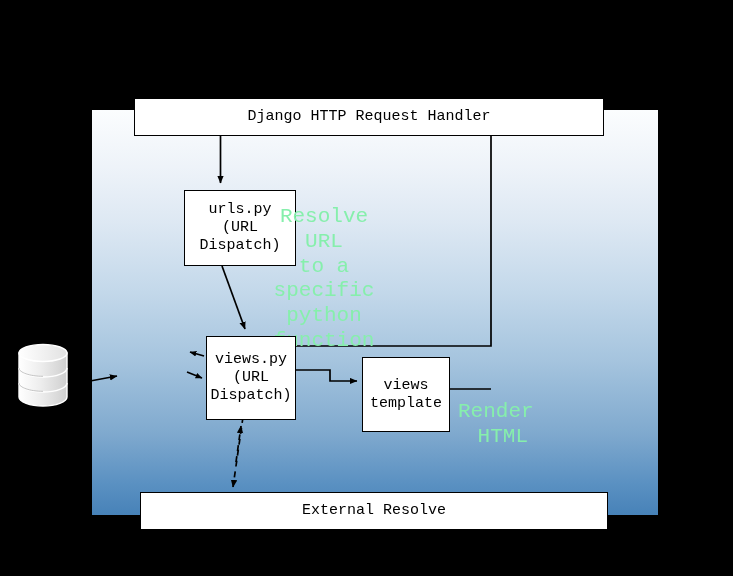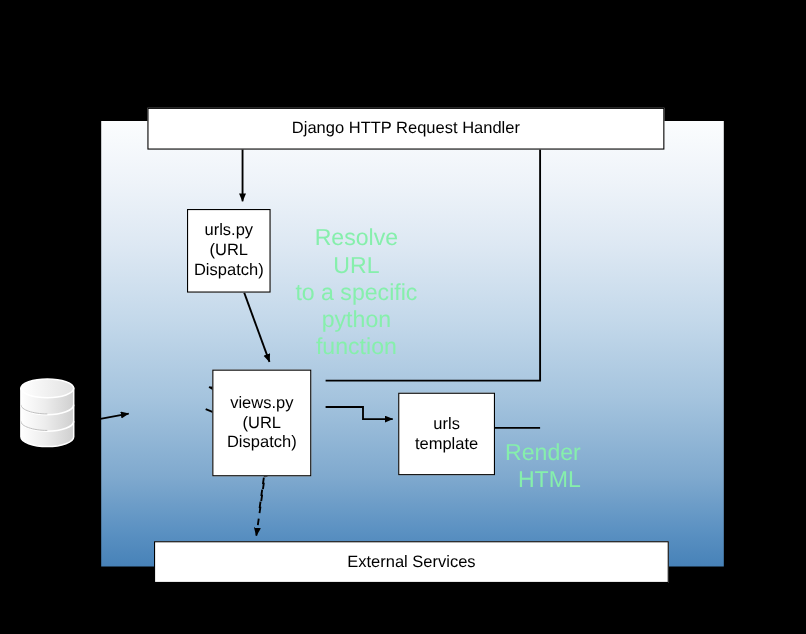--- a/index.html
+++ b/index.html
@@ -14,20 +14,21 @@
     position: relative;
     overflow: hidden;
     font-family: "Liberation Sans", sans-serif;
   }
   #canvas {
     position: absolute;
     left: 0; top: 0;
     width: 733px;
     height: 576px;
     background: #000000;
+    font-family: Liberation Mono, monospace;
   }
   
   #gradient-panel {
     position: absolute;
     left: 92px;
     top: 110px;
     width: 566px;
     height: 405px;
     background: linear-gradient(to bottom, #fbfdfe 0%, #eef3f9 14%, #dde8f3 28%, #c3d8ea 45%, #a5c4de 62%, #7fa9ce 80%, #5b91c2 92%, #4782b8 100%);
   }
@@ -156,51 +157,51 @@
       <path d="M3,41 C3,45.5 14,49.3 27,49.3" fill="none" stroke="#bdbdbd" stroke-width="0.9"></path>
     </svg>
   </div>
 
   <div class="box" style="left:134px; top:98px; width:470px; height:38px;">
     <span class="lines">
       <span>Django HTTP Request Handler</span>
     </span>
   </div>
 
-  <div class="box" style="left:170px; top:190px; width:76px; height:76px;justify-content:flex-end;">
+  <div class="box" style="left:184px; top:190px; width:112px; height:76px;justify-content:flex-end;">
     <span class="lines">
       <span>urls.py</span>
       <span>(URL</span>
       <span>Dispatch)</span>
     </span>
   </div>
 
   <div class="plain-label" style="left:263px; top:205px; width:122px;">Resolve URL
 to a specific
 python function</div>
 
 
-  <div class="box" style="left:193px; top:336px; width:90px; height:97px;">
+  <div class="box" style="left:206px; top:336px; width:90px; height:84px;">
     <span class="lines">
       <span>views.py</span>
       <span>(URL</span>
       <span>Dispatch)</span>
     </span>
   </div>
 
 
   <div class="box" style="left:362px; top:357px; width:88px; height:75px;">
     <span class="lines">
-      <span>urls</span>
+      <span>views</span>
       <span>template</span>
     </span>
   </div>
 
   <div class="plain-label" style="left:458px; top:400px; width:70px;text-align:right;">Render
 HTML</div>
 
   <div class="box" style="left:140px; top:492px; width:468px; height:38px;">
     <span class="lines">
-      <span>External Services</span>
+      <span>External Resolve</span>
     </span>
   </div>
 
 </div>
 
 </body></html>

